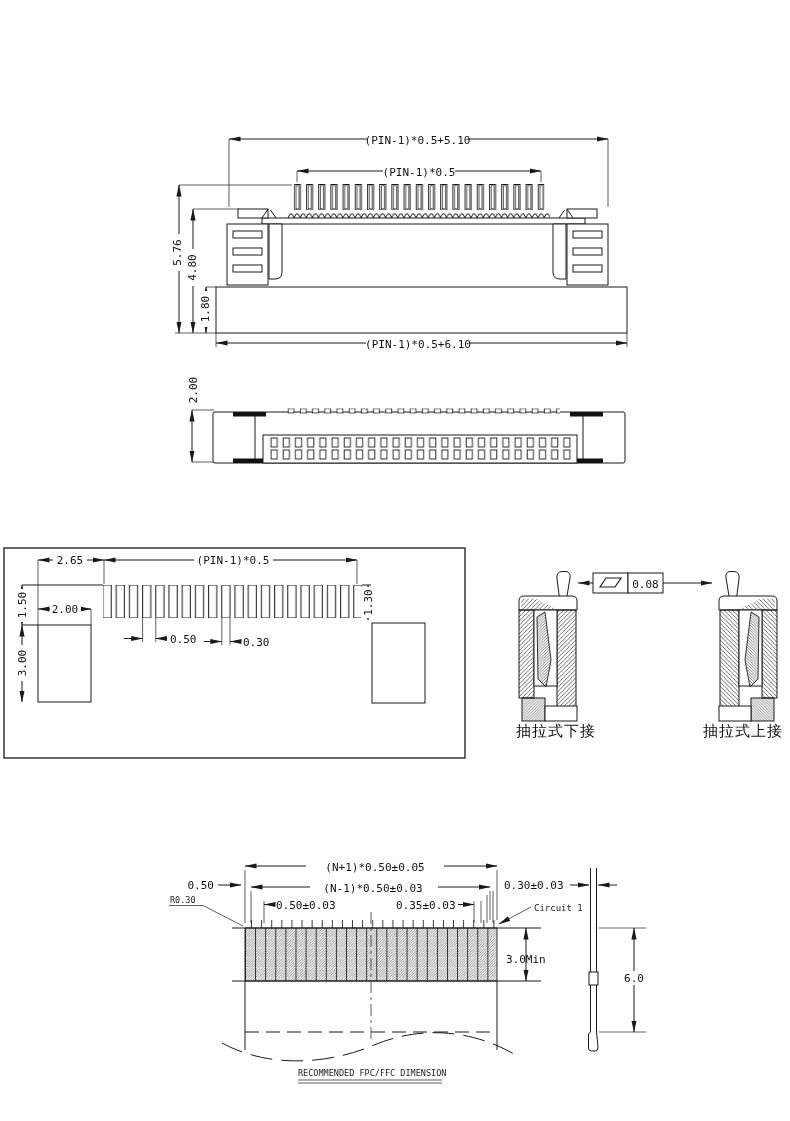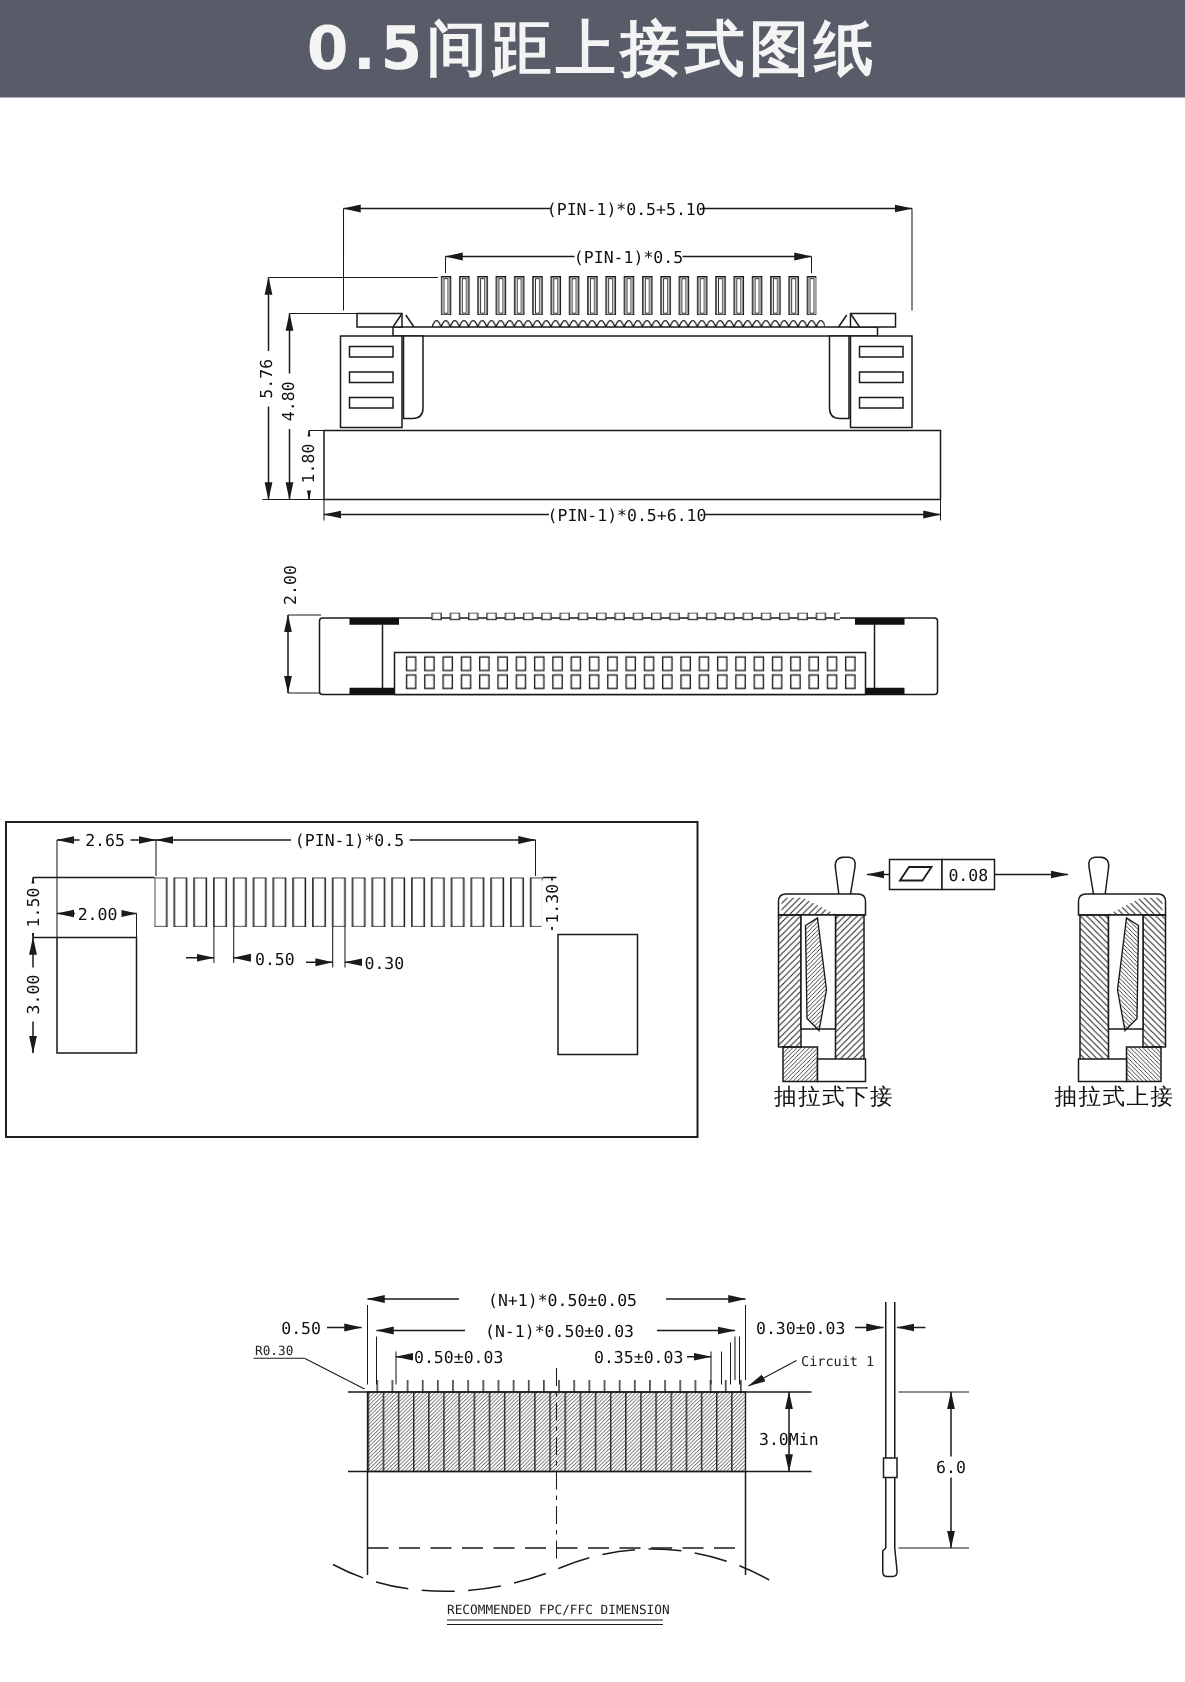--- a/index.html
+++ b/index.html
@@ -20,23 +20,20 @@
   .mid{text-anchor:middle;}
   .end{text-anchor:end;}
   .tbg{fill:#fff;}
   .cjk{font:15px "DejaVu Sans",sans-serif;fill:#111;letter-spacing:1px;}
 </style>
 </head>
 <body>
 
 <div class="page">
 
-  <div class="hdr">
-    <span class="hdr-title">0.5间距上接式图纸</span>
-  </div>
 
   <svg class="drawing" width="790" height="1056" viewBox="0 0 790 1056">
     <defs>
       <marker id="arr" markerWidth="12" markerHeight="8" refX="11.5" refY="4" orient="auto-start-reverse" markerUnits="userSpaceOnUse">
         <path d="M0,1.4 L12,4 L0,6.6 Z" fill="#1a1a1a"></path>
       </marker>
       <pattern id="pinPat" patternUnits="userSpaceOnUse" x="293.75" y="119" width="12.2" height="26">
         <rect x="0.6" y="0.5" width="6" height="25.5" fill="#fff" stroke="#1a1a1a" stroke-width="1"></rect>
         <rect x="2.2" y="1.8" width="2.8" height="23" fill="none" stroke="#1a1a1a" stroke-width=".6"></rect>
       </pattern>

